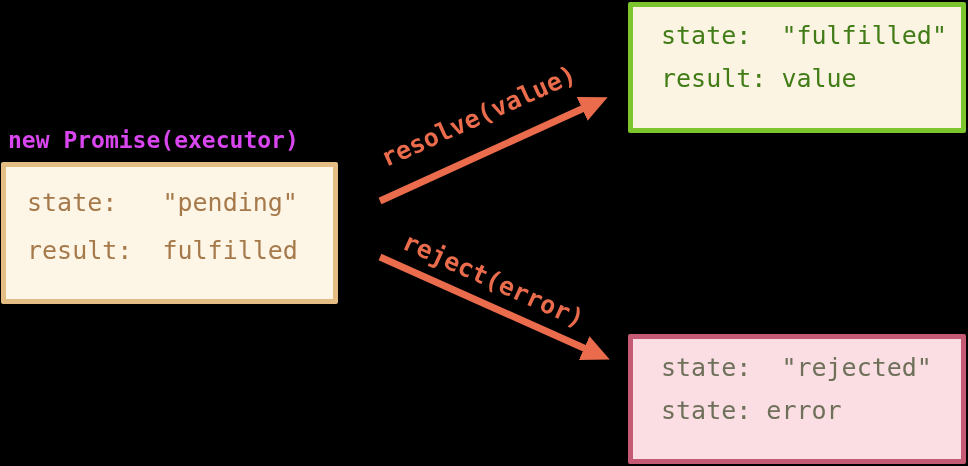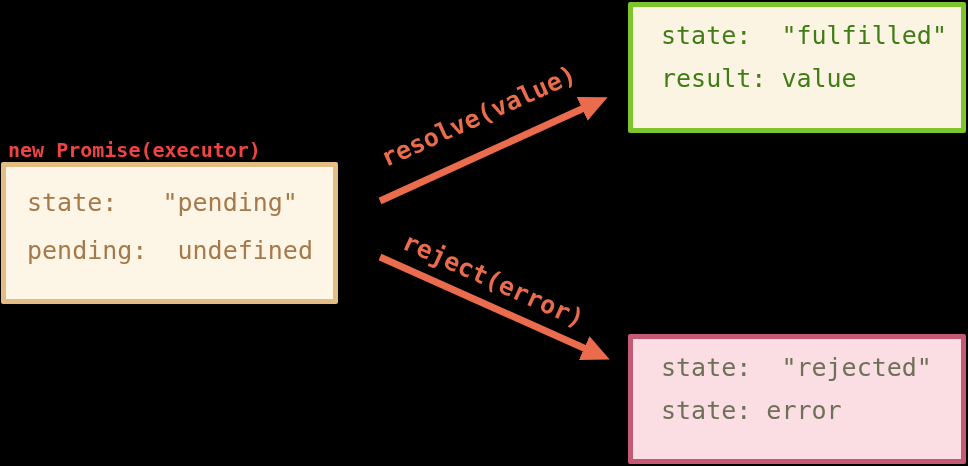--- a/index.html
+++ b/index.html
@@ -11,25 +11,25 @@
     position: relative;
     width: 968px;
     height: 466px;
     background: #000000;
     overflow: hidden;
     font-family: "DejaVu Sans Mono", "Liberation Mono", monospace;
   }
   .promise-label {
     position: absolute;
     left: 8px;
-    top: 136px;
-    font-size: 20px;
+    top: 126px;
+    font-size: 23px;
     font-weight: bold;
     line-height: 28px;
-    color: #ef4444;
+    color: #d946ef;
     white-space: pre;
   }
   .state-box {
     position: absolute;
     box-sizing: border-box;
     border-radius: 2px;
   }
   .state-box .line {
     white-space: pre;
     font-size: 25px;
@@ -89,21 +89,21 @@
 </style>
 </head>
 <body>
 
 <div class="canvas">
 
   <div class="promise-label">new Promise(executor)</div>
 
   <div class="state-box box-pending">
     <div class="line">state:   "pending"</div>
-    <div class="line">pending:  undefined</div>
+    <div class="line">result:  fulfilled</div>
   </div>
 
   <div class="state-box box-fulfilled">
     <div class="line">state:  "fulfilled"</div>
     <div class="line">result: value</div>
   </div>
 
   <div class="state-box box-rejected">
     <div class="line">state:  "rejected"</div>
     <div class="line">state: error</div>

